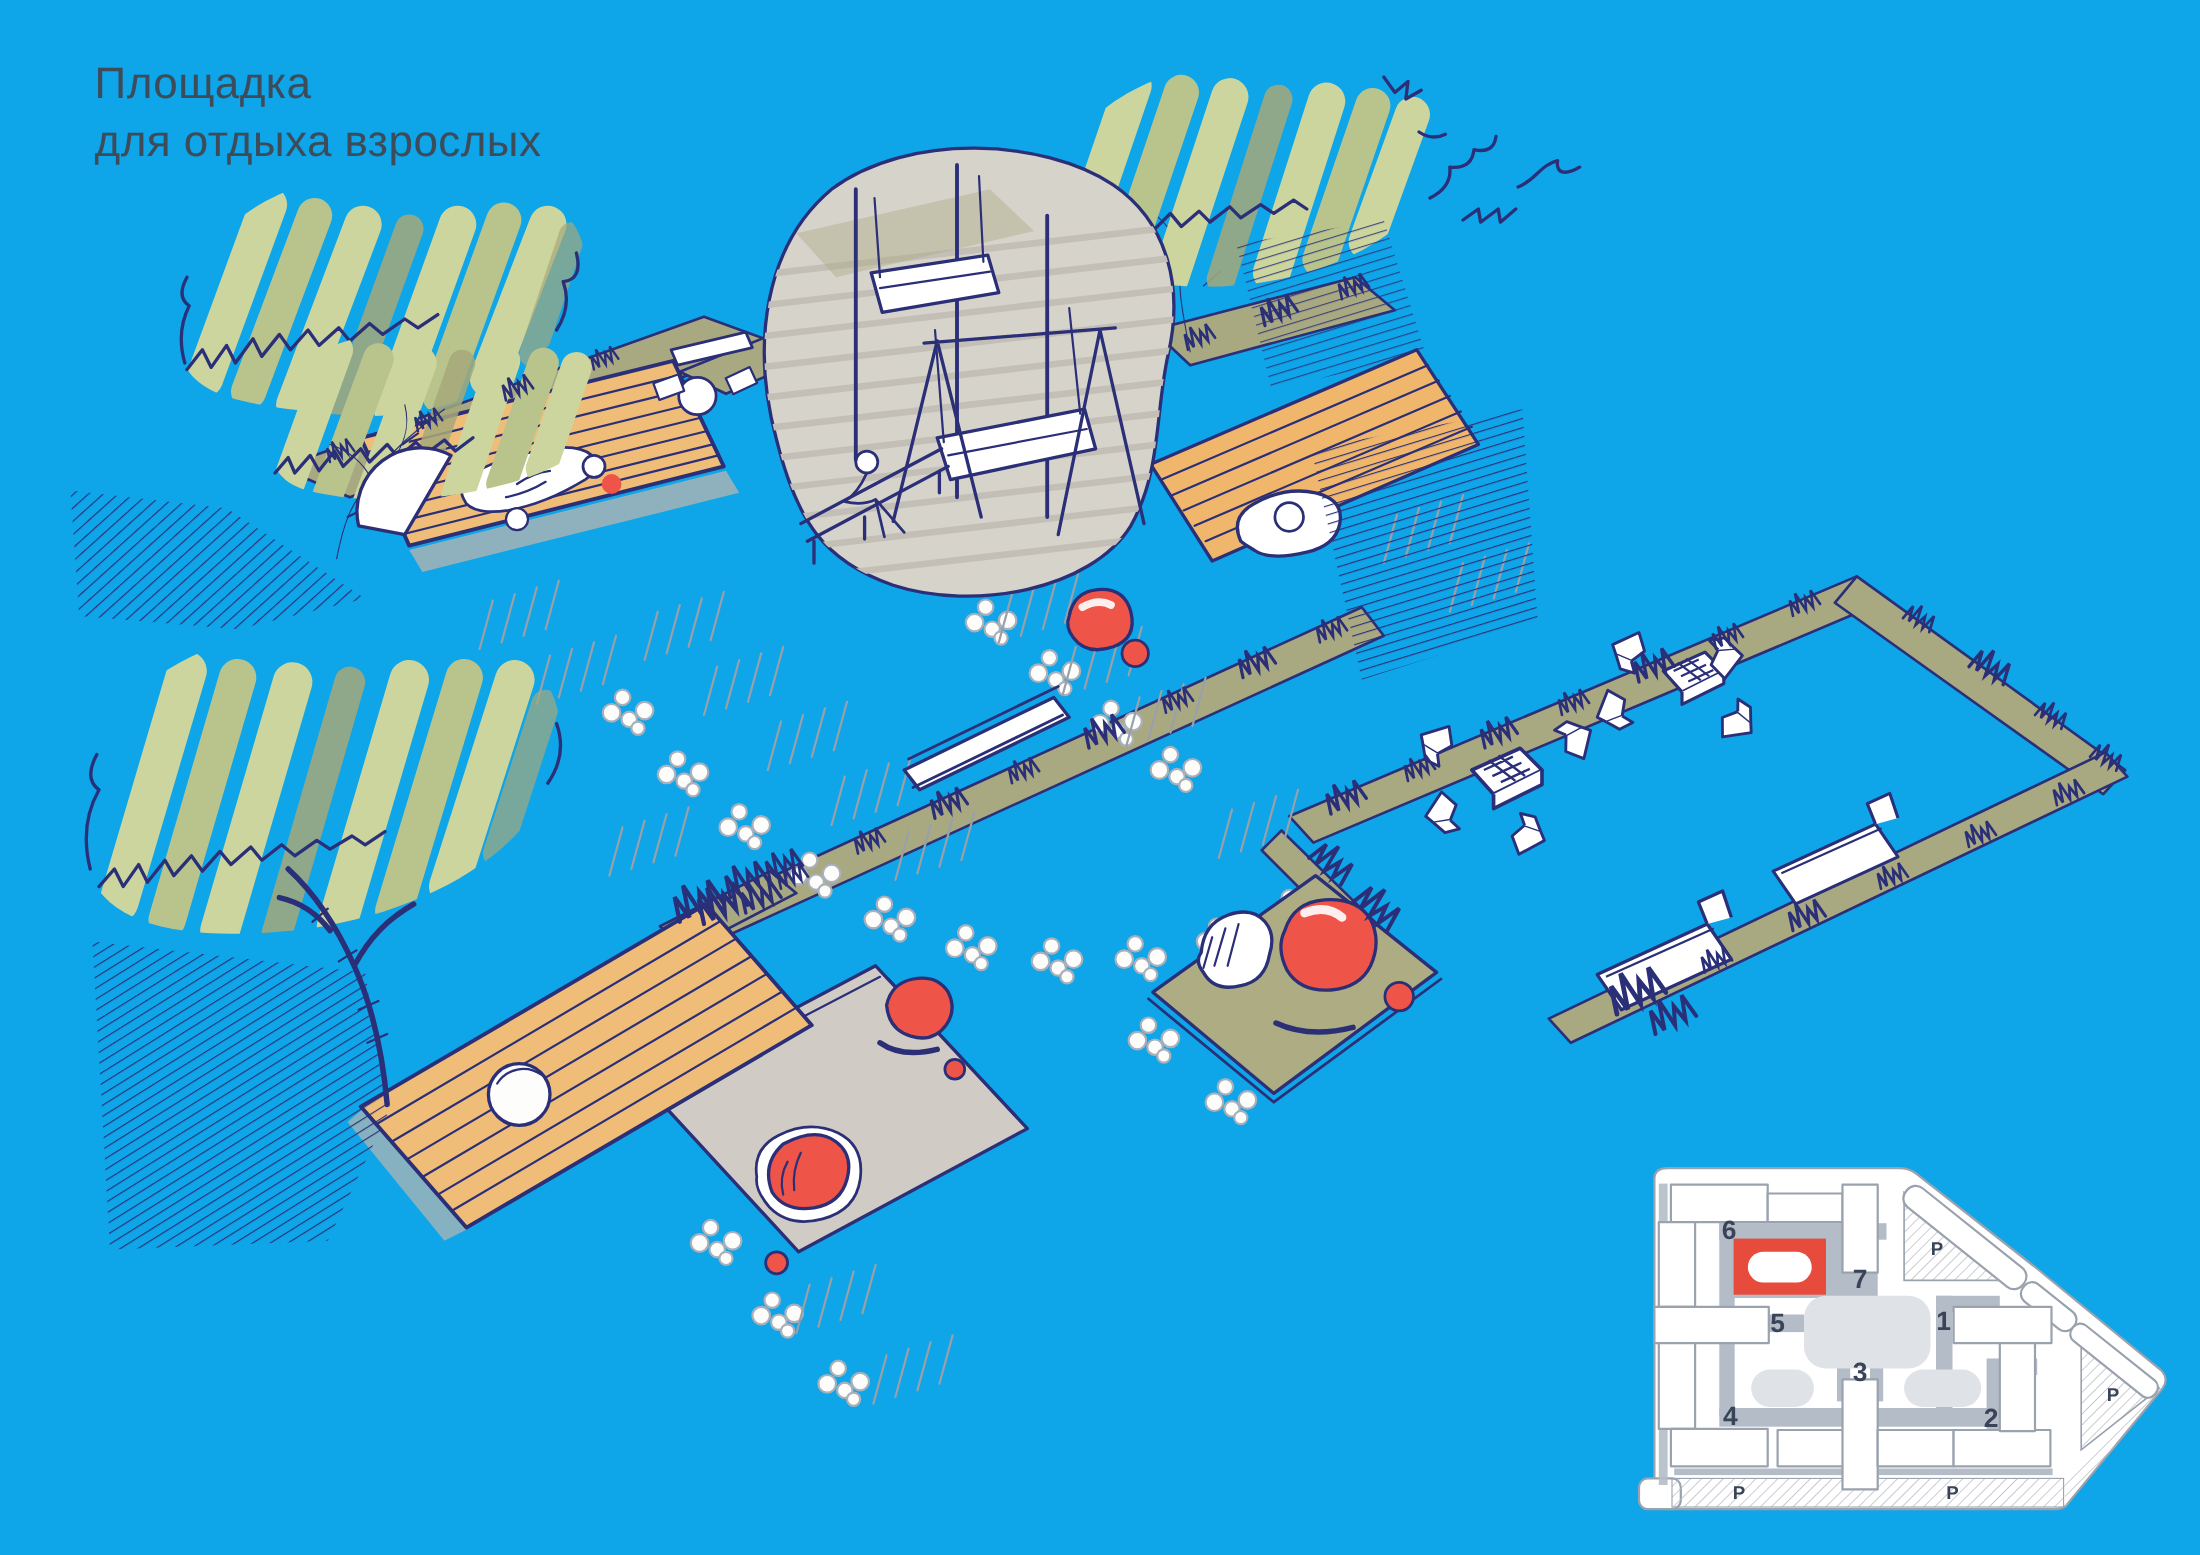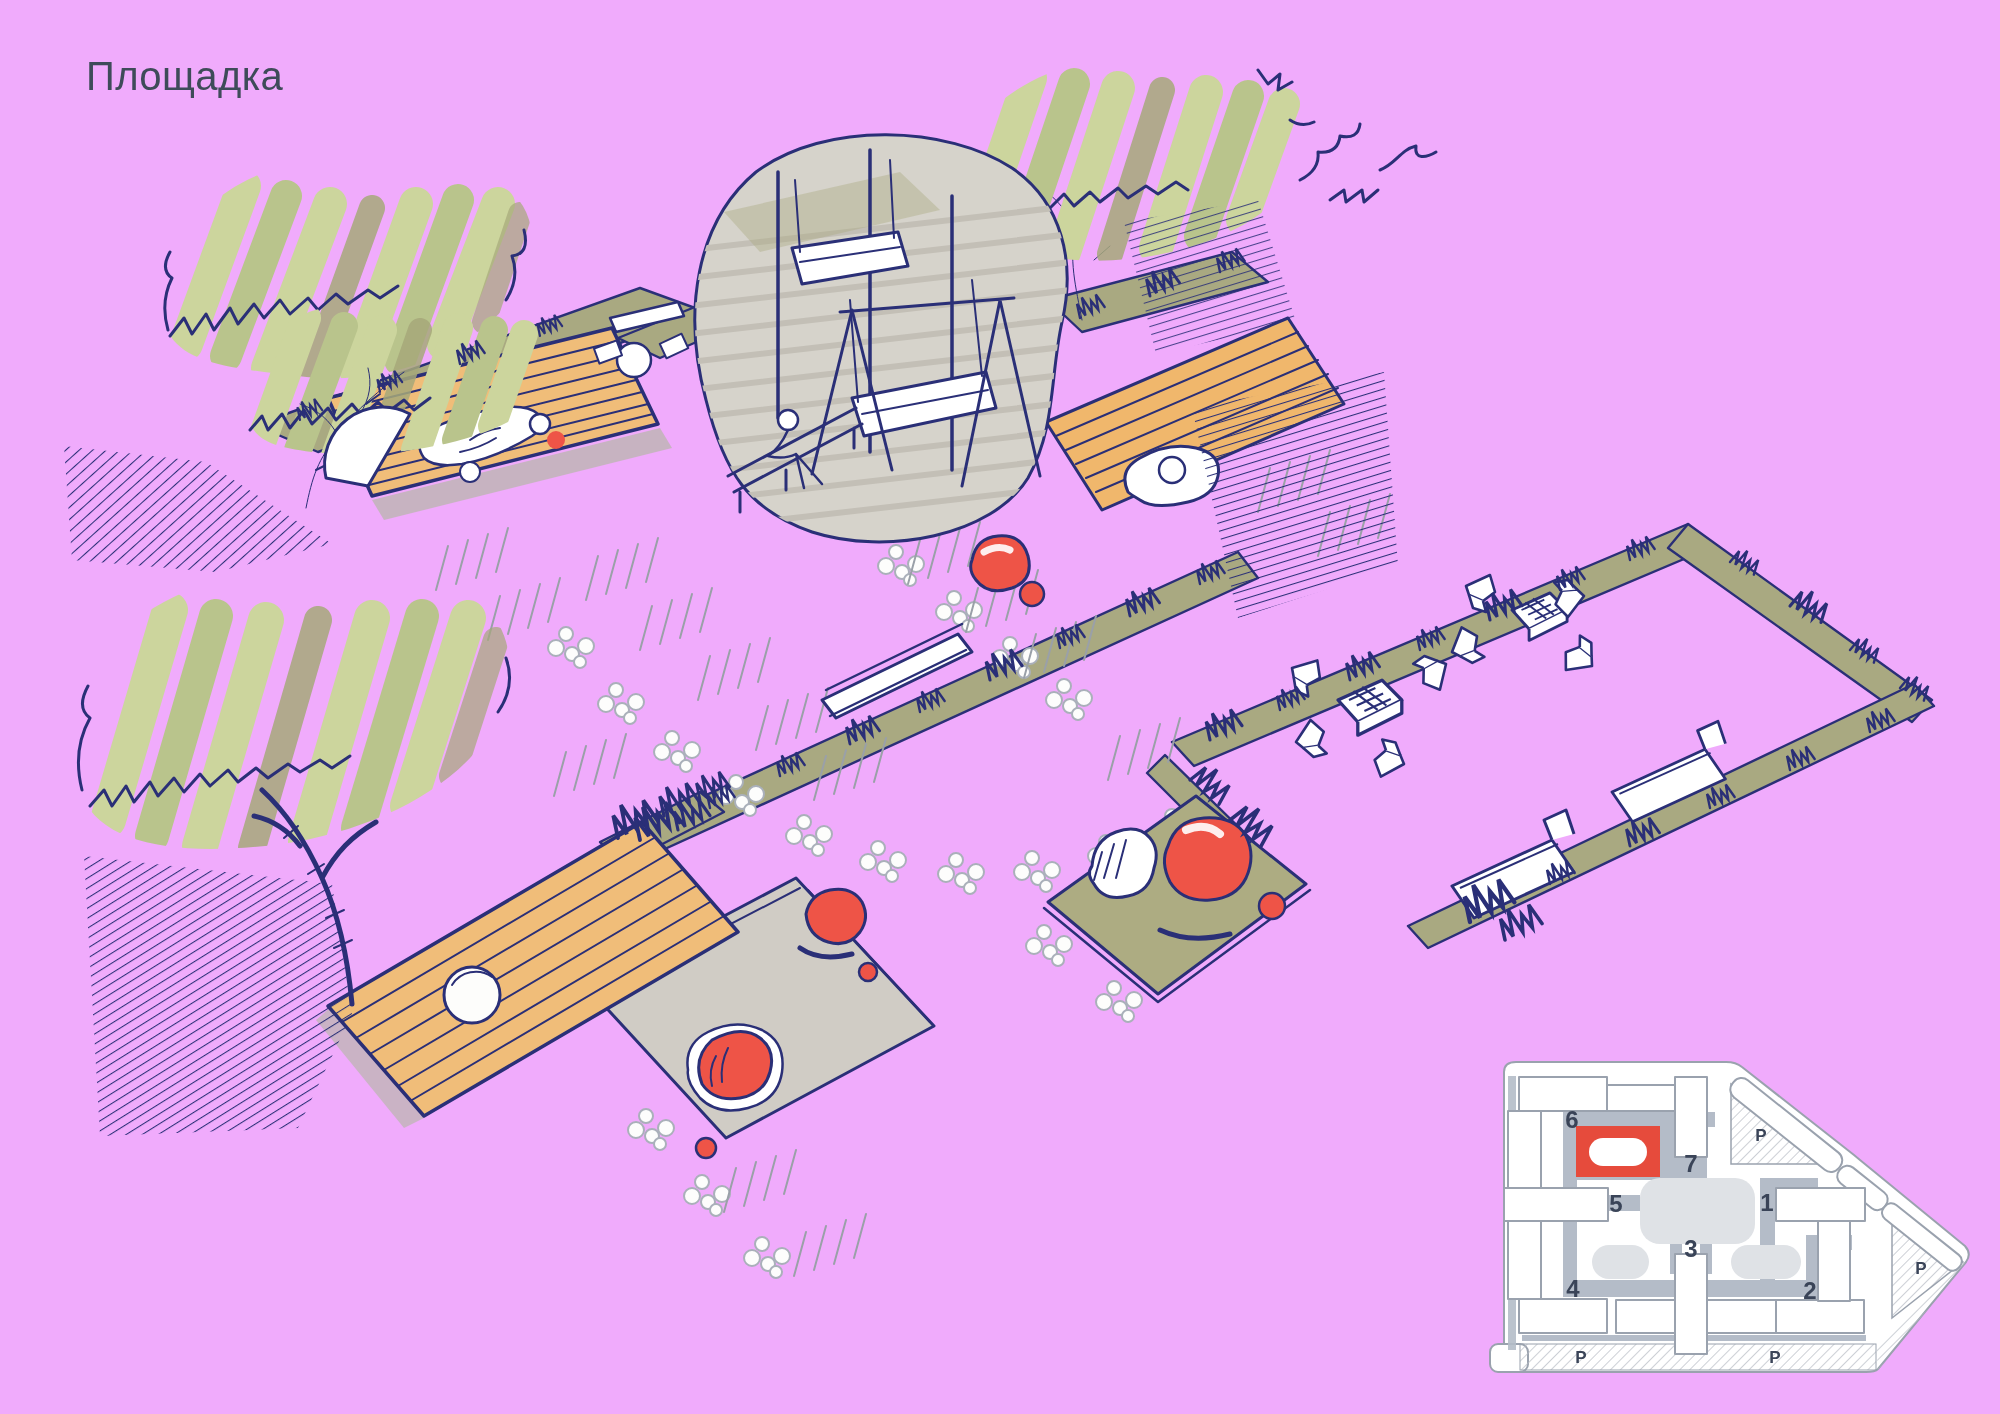--- a/index.html
+++ b/index.html
@@ -1,16 +1,16 @@
 <!DOCTYPE html>
 <html><head>
 <meta charset="utf-8">
 <style>
   html,body{margin:0;padding:0;background:#fff}
-  .canvas{position:relative;width:2000px;height:1414px;background:#f0abfc;
+  .canvas{position:relative;width:2000px;height:1414px;background:#0ea5e9;
           font-family:"Liberation Sans",sans-serif;overflow:hidden}
   .title{position:absolute;left:86px;top:50px;color:#3e4b59;font-size:40px;
          line-height:1.32;font-weight:500;letter-spacing:.4px;white-space:nowrap}
   svg.main{position:absolute;left:0;top:0}
   svg.mm{position:absolute;left:1488px;top:1056px}
   .mmn{font:700 24px "Liberation Sans",sans-serif;fill:#3a4458}
   .mmp{font:700 17px "Liberation Sans",sans-serif;fill:#3a4458}
   .ink{stroke:#2a2f77;fill:none;stroke-linecap:round;stroke-linejoin:round}
   .w2{stroke-width:2}.w25{stroke-width:2.5}.w3{stroke-width:3}.w35{stroke-width:3.5}.w5{stroke-width:5}
   .fw{fill:#fff;stroke:#2a2f77;stroke-linejoin:round;stroke-linecap:round}
@@ -360,20 +360,21 @@
       <use href="#tuft" transform="translate(1150,296) rotate(-24) scale(1.2)"></use>
       <use href="#tuft" transform="translate(1220,272) rotate(-24)"></use>
       <use href="#tuft" transform="translate(618,838) rotate(-24) scale(1.6)"></use>
       <use href="#tuft" transform="translate(664,816) rotate(-24) scale(1.4)"></use>
       <use href="#tuft" transform="translate(700,800) rotate(-24) scale(1.2)"></use>
     </g>
   </svg>
 
   <div class="title">
     <div>Площадка</div>
+    <div>для отдыха взрослых</div>
   </div>
 
   <svg class="mm" width="500" height="355" viewBox="0 0 500 355">
     <g>
       <path class="mb" d="M28,6 H238 Q248,6 254,11 L366,99 L372,104 L477,190 Q484,198 478,206 L390,313 Q387,316 378,316 H30 Q16,316 16,304 L16,16 Q16,6 28,6 Z"></path>
       <rect x="2" y="288" width="38" height="28" rx="8" class="mb"></rect>
     </g>
     <g>
       <path d="M243,28 L340,108 L243,108 Z" fill="url(#pmh)" stroke="#9aa2ae" stroke-width="1.5"></path>
       <path d="M404,150 L475,206 L404,262 Z" fill="url(#pmh)" stroke="#9aa2ae" stroke-width="1.5"></path>

